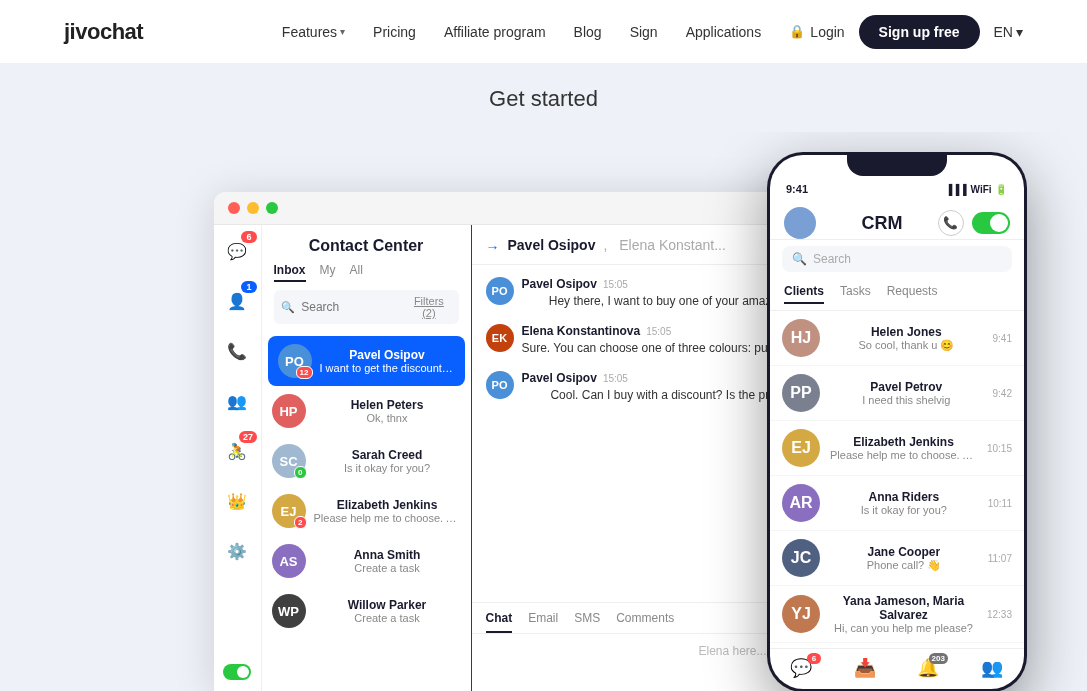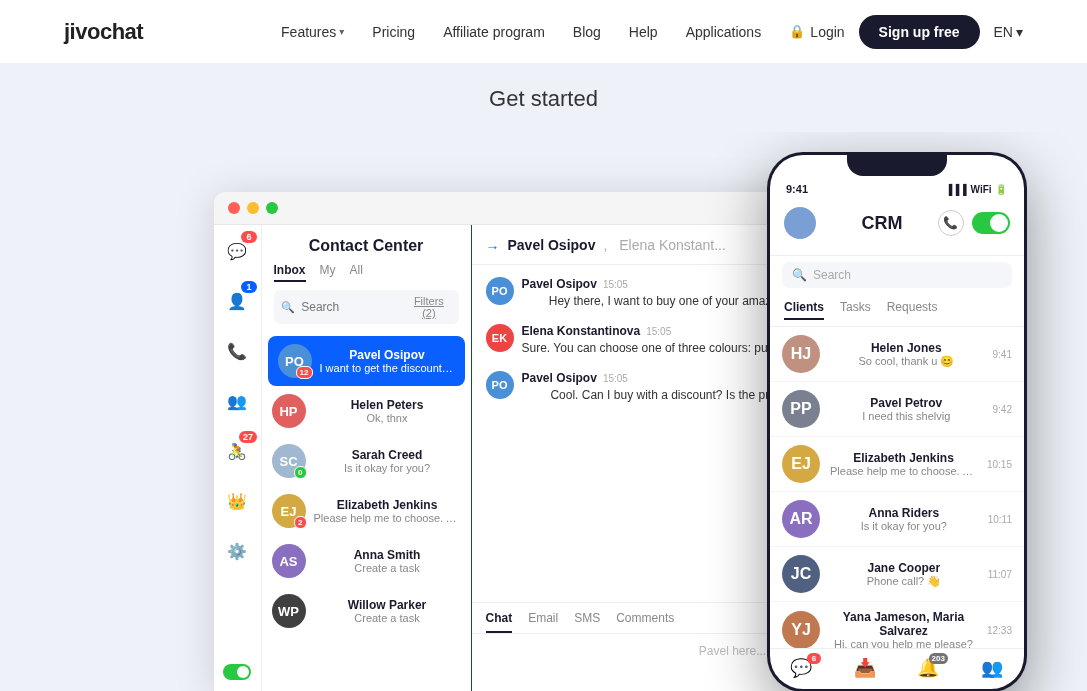--- a/index.html
+++ b/index.html
@@ -91,21 +91,21 @@
     .chat-input-tools { display: flex; justify-content: flex-end; gap: 10px; margin-top: 8px; font-size: 14px; color: #aaa; }
 
     
     .phone-wrapper { position: absolute; right: 60px; bottom: 0; width: 260px; height: 540px; }
     .phone-frame { width: 260px; height: 540px; background: #1a1a2e; border-radius: 36px; padding: 3px; box-shadow: 0 20px 60px rgba(0,0,0,0.4); position: relative; }
     .phone-inner { width: 100%; height: 100%; background: #fff; border-radius: 33px; overflow: hidden; display: flex; flex-direction: column; }
     .phone-notch { position: absolute; top: 0; left: 50%; transform: translateX(-50%); width: 100px; height: 24px; background: #1a1a2e; border-radius: 0 0 16px 16px; z-index: 10; }
     .phone-status { display: flex; justify-content: space-between; align-items: center; padding: 28px 16px 8px; font-size: 11px; font-weight: 600; color: #1a1a2e; }
     .phone-status-right { display: flex; gap: 4px; align-items: center; font-size: 10px; }
 
-    .phone-header { display: flex; align-items: center; padding: 4px 14px 16px; border-bottom: 1px solid #eee; }
+    .phone-header { display: flex; align-items: center; padding: 4px 14px 0; border-bottom: 1px solid #eee; }
     .phone-avatar { width: 32px; height: 32px; border-radius: 50%; background: #7a9fd4; margin-right: 10px; flex-shrink: 0; }
     .phone-title { font-size: 18px; font-weight: 700; color: #1a1a2e; flex: 1; }
     .phone-call-btn { width: 26px; height: 26px; border-radius: 50%; border: 1px solid #ccc; display: flex; align-items: center; justify-content: center; font-size: 12px; color: #666; margin-right: 8px; }
     .phone-toggle { width: 38px; height: 22px; background: #28c840; border-radius: 11px; position: relative; }
     .phone-toggle::after { content: ''; position: absolute; width: 18px; height: 18px; background: #fff; border-radius: 50%; top: 2px; right: 2px; }
 
     .phone-search { margin: 6px 12px; background: #f5f6fa; border-radius: 8px; padding: 6px 10px; display: flex; align-items: center; gap: 6px; }
     .phone-search-icon { color: #aaa; font-size: 12px; }
     .phone-search-text { font-size: 12px; color: #aaa; }
 
@@ -145,21 +145,21 @@
     <a class="nav-link">
       <span>Pricing</span>
     </a>
     <a class="nav-link">
       <span>Affiliate program</span>
     </a>
     <a class="nav-link">
       <span>Blog</span>
     </a>
     <a class="nav-link">
-      <span>Help</span>
+      <span>Sign</span>
     </a>
     <a class="nav-link">
       <span>Applications</span>
     </a>
   </div>
   <div class="nav-actions">
     <div class="login-btn">
       <span style="font-size:13px;">🔒</span>
       <span>Login</span>
     </div>
@@ -305,21 +305,21 @@
               <div class="msg-avatar" style="background:#4a90d9;">PO</div>
               <div class="msg-content">
                 <div class="msg-header">
                   <span class="msg-name">Pavel Osipov</span>
                   <span class="msg-time">15:05</span>
                 </div>
                 <div class="msg-text">Hey there, I want to buy one of your amazing handma</div>
               </div>
             </div>
             <div class="chat-msg">
-              <div class="msg-avatar" style="background:#ef4444;">EK</div>
+              <div class="msg-avatar" style="background:#c2410c;">EK</div>
               <div class="msg-content">
                 <div class="msg-header">
                   <span class="msg-name">Elena Konstantinova</span>
                   <span class="msg-time">15:05</span>
                 </div>
                 <div class="msg-text">Sure. You can choose one of three colours: purple, gi cranberry red.</div>
               </div>
             </div>
             <div class="chat-msg">
               <div class="msg-avatar" style="background:#4a90d9;">PO</div>
@@ -334,21 +334,21 @@
           </div>
           <div class="chat-footer">
             <div class="chat-tabs">
               <div class="chat-tab active">Chat</div>
               <div class="chat-tab">Email</div>
               <div class="chat-tab">SMS</div>
               <div class="chat-tab">Comments</div>
               <div class="chat-all">(All 10)</div>
             </div>
             <div class="chat-input-area">
-              <div class="chat-input">Pavel here...</div>
+              <div class="chat-input">Elena here...</div>
               <div class="chat-input-tools">
                 <span>Aа</span>
                 <span>📎</span>
               </div>
             </div>
           </div>
         </div>
 
         <div class="scrollbar-area">
           <div class="scrollbar-thumb"></div>

